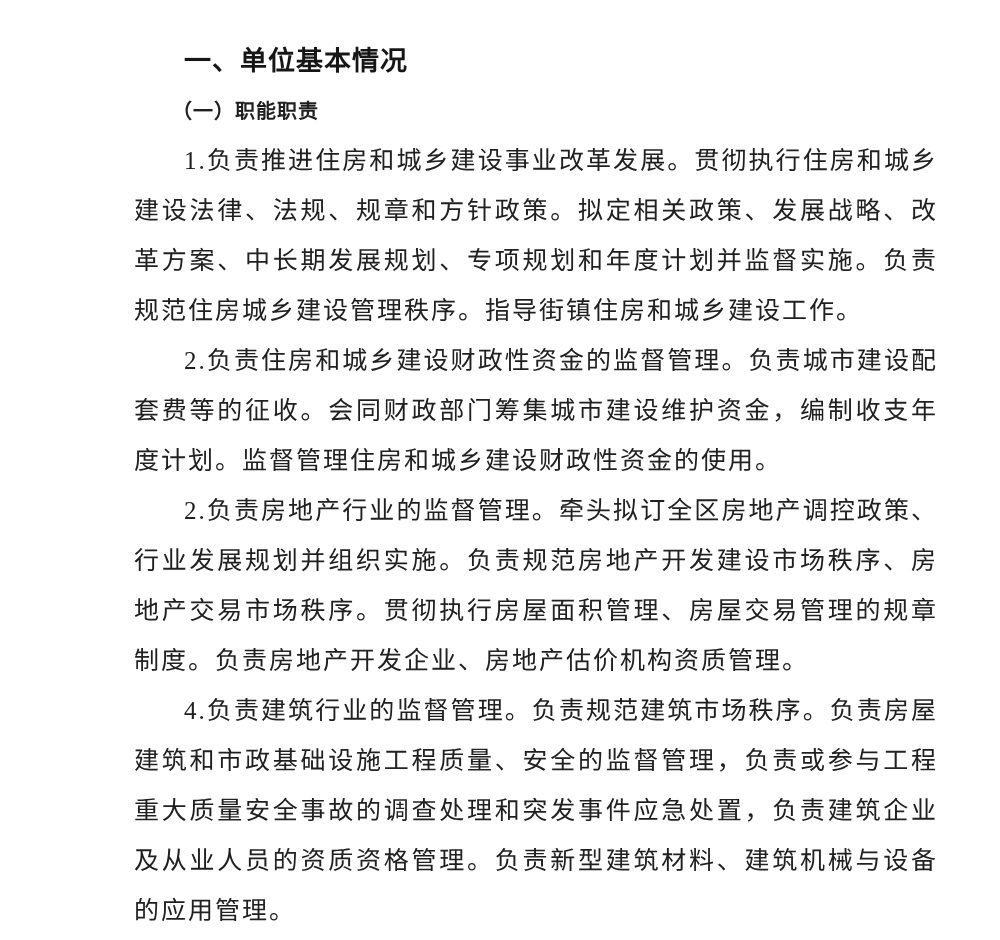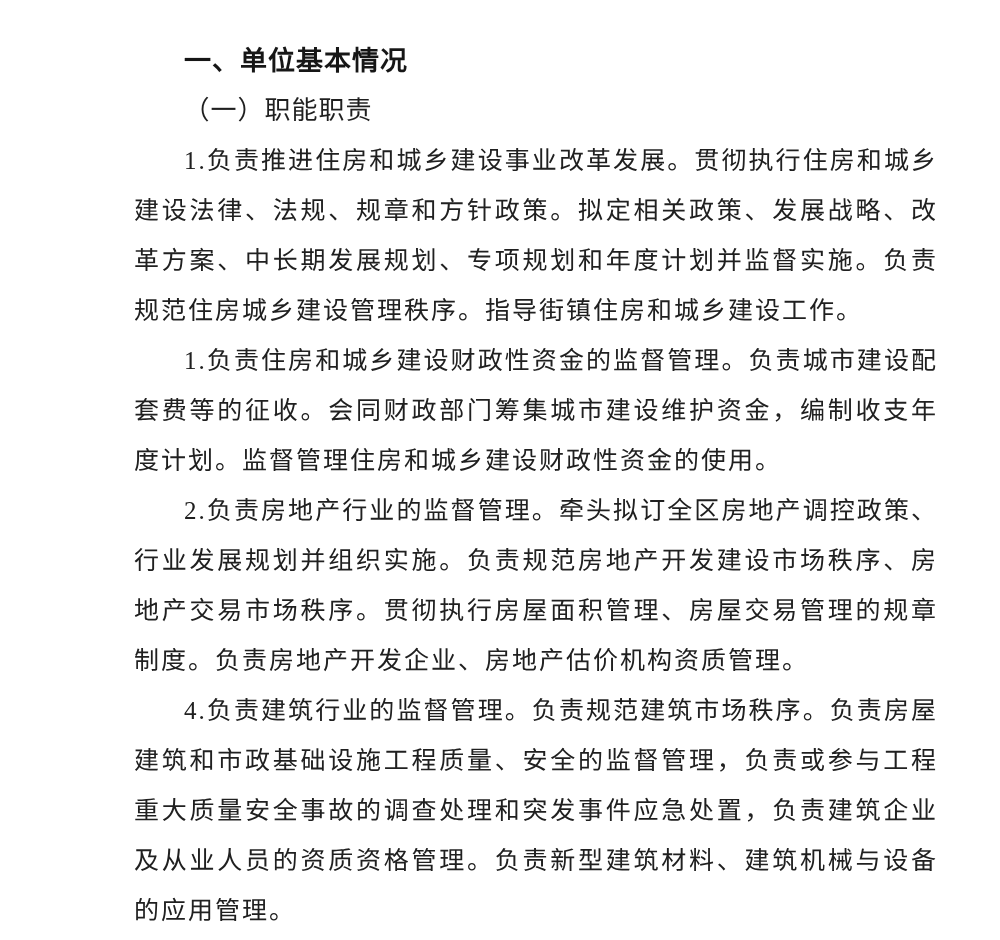--- a/index.html
+++ b/index.html
@@ -26,22 +26,22 @@
     font-weight: 700;
     font-size: 27px;
     line-height: 50px;
     margin: 0;
     text-indent: 1.85em;
     letter-spacing: 1px;
     color: #161616;
   }
   .doc-subheading {
     font-family: "Liberation Serif", serif;
-    font-weight: 400;
-    font-size: 26px;
+    font-weight: 700;
+    font-size: 20px;
     line-height: 50px;
     margin: 0;
     text-indent: 1.9em;
     letter-spacing: 1px;
     color: #1f1f1f;
   }
   .doc-paragraph {
     font-family: "Liberation Serif", serif;
     font-weight: 400;
     font-size: 25px;
@@ -53,16 +53,16 @@
     color: #202020;
   }
 </style>
 </head>
 <body>
 
 <div class="page">
   <h1 class="doc-heading">一、单位基本情况</h1>
   <h2 class="doc-subheading">（一）职能职责</h2>
   <p class="doc-paragraph">1.负责推进住房和城乡建设事业改革发展。贯彻执行住房和城乡建设法律、法规、规章和方针政策。拟定相关政策、发展战略、改革方案、中长期发展规划、专项规划和年度计划并监督实施。负责规范住房城乡建设管理秩序。指导街镇住房和城乡建设工作。</p>
-  <p class="doc-paragraph">1.负责住房和城乡建设财政性资金的监督管理。负责城市建设配套费等的征收。会同财政部门筹集城市建设维护资金，编制收支年度计划。监督管理住房和城乡建设财政性资金的使用。</p>
+  <p class="doc-paragraph">2.负责住房和城乡建设财政性资金的监督管理。负责城市建设配套费等的征收。会同财政部门筹集城市建设维护资金，编制收支年度计划。监督管理住房和城乡建设财政性资金的使用。</p>
   <p class="doc-paragraph">2.负责房地产行业的监督管理。牵头拟订全区房地产调控政策、行业发展规划并组织实施。负责规范房地产开发建设市场秩序、房地产交易市场秩序。贯彻执行房屋面积管理、房屋交易管理的规章制度。负责房地产开发企业、房地产估价机构资质管理。</p>
   <p class="doc-paragraph">4.负责建筑行业的监督管理。负责规范建筑市场秩序。负责房屋建筑和市政基础设施工程质量、安全的监督管理，负责或参与工程重大质量安全事故的调查处理和突发事件应急处置，负责建筑企业及从业人员的资质资格管理。负责新型建筑材料、建筑机械与设备的应用管理。</p>
 </div>
 
 </body></html>

